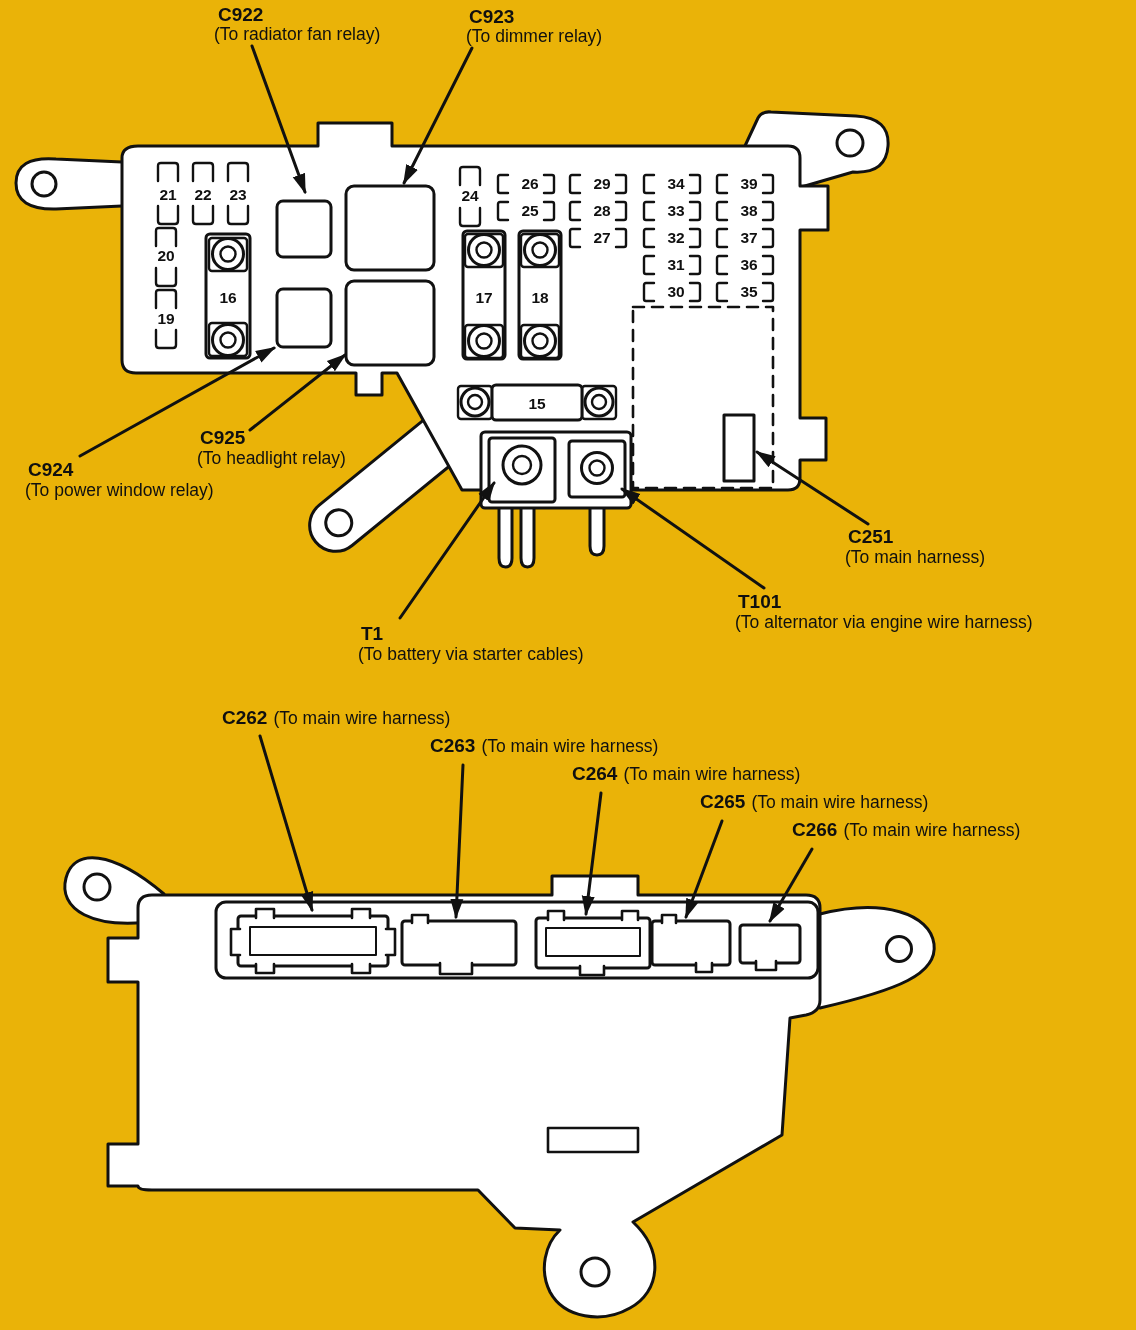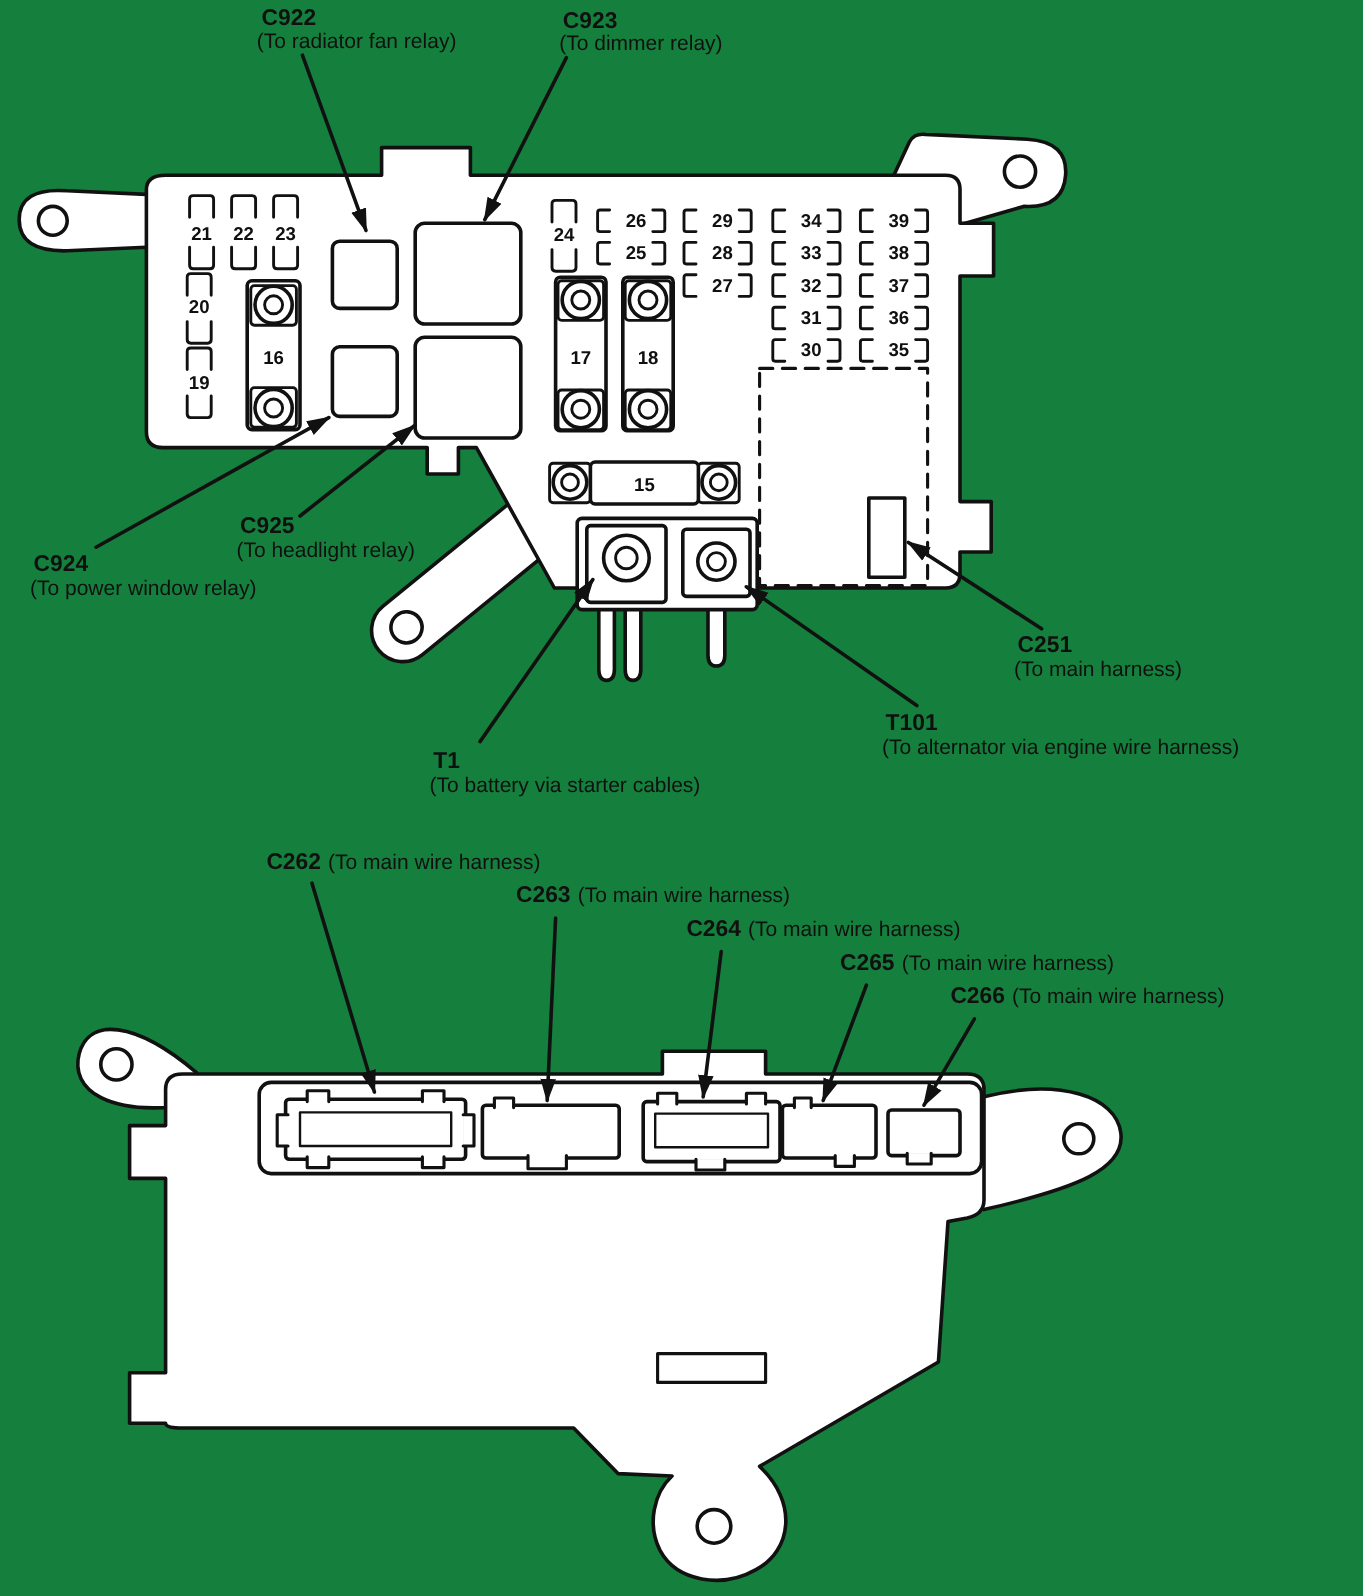--- a/index.html
+++ b/index.html
@@ -1,18 +1,18 @@
 <!DOCTYPE html>
 <html><head>
 <meta charset="utf-8">
 <style>
   * { margin:0; padding:0; box-sizing:border-box; }
   html,body { background:#ffffff; }
   body { font-family:"Liberation Sans", sans-serif; }
-  .canvas { position:relative; width:1136px; height:1330px; background:#15803d; overflow:hidden; }
+  .canvas { position:relative; width:1136px; height:1330px; background:#eab308; overflow:hidden; }
   svg { display:block; }
   svg text { fill:#101010; stroke:none; font-family:"Liberation Sans", sans-serif; }
   .code { font-size:19px; font-weight:700; }
   .desc { font-size:17.5px; font-weight:400; }
   .num  { font-size:15.5px; font-weight:700; }
 </style>
 </head>
 <body>
 
 <div class="canvas">

